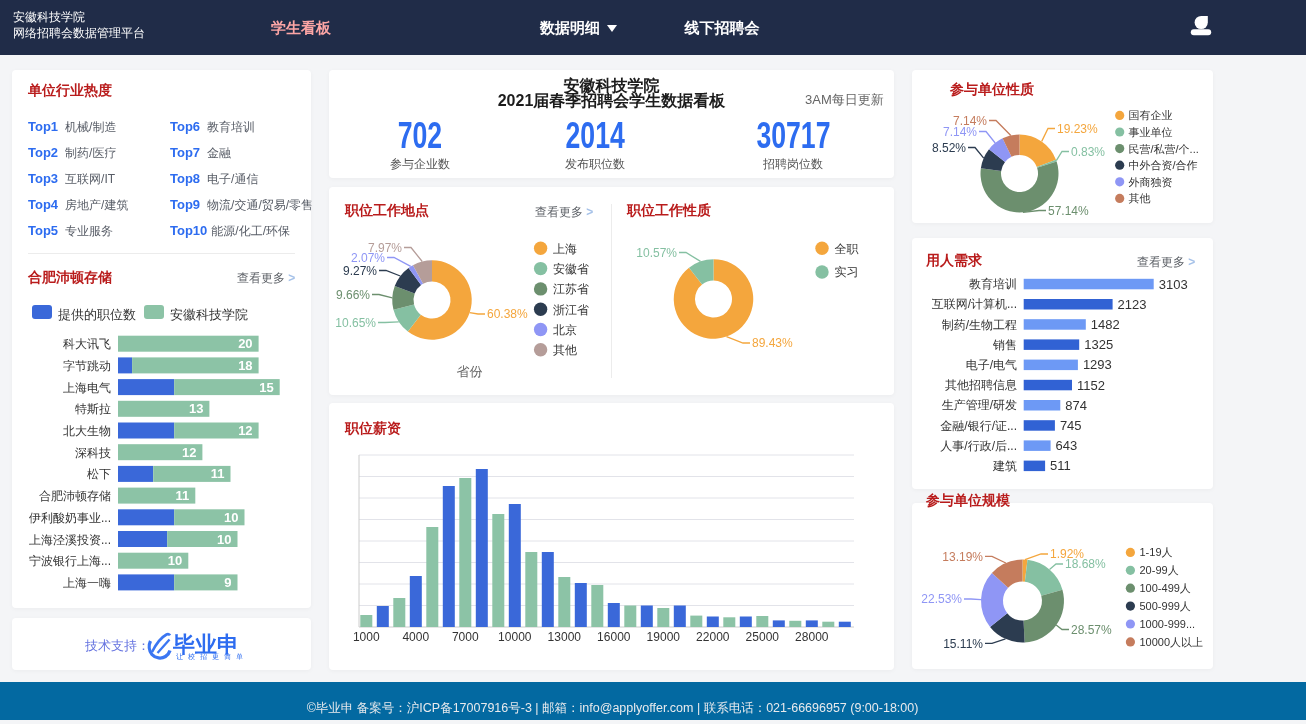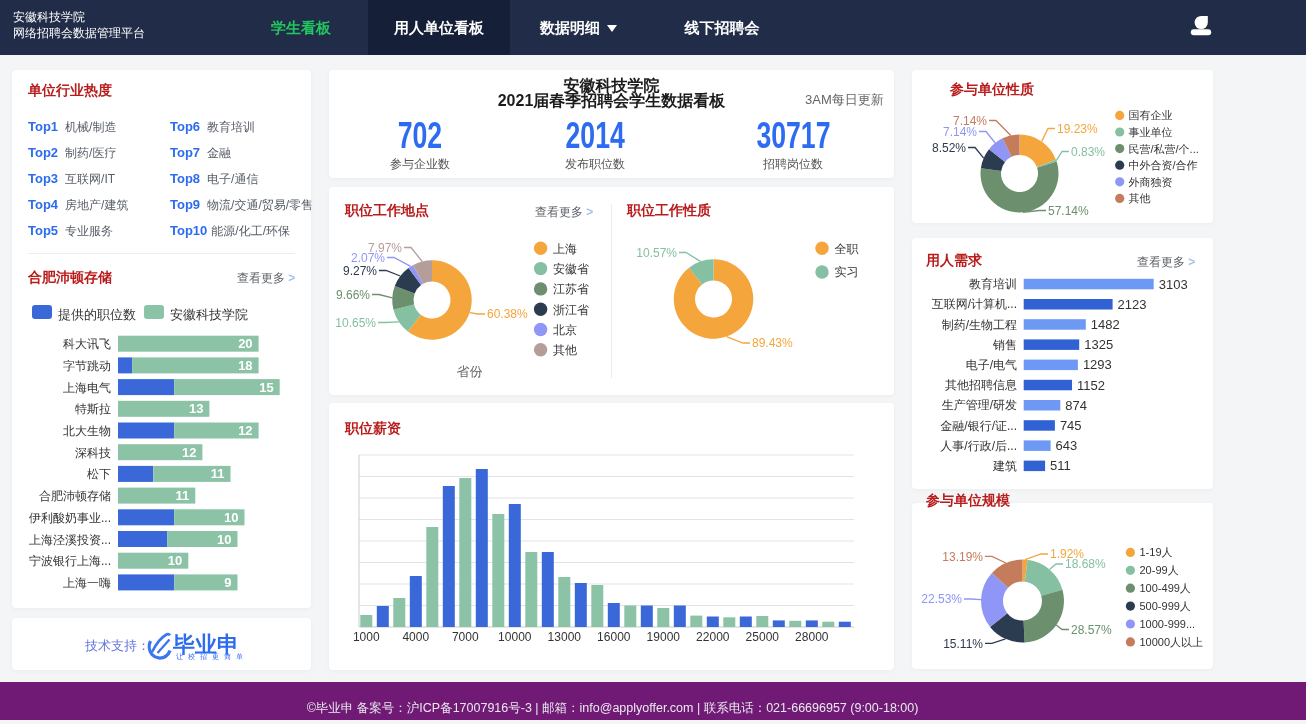--- a/index.html
+++ b/index.html
@@ -6,22 +6,21 @@
 .abs{position:absolute;}
 .card{position:absolute;background:#fff;border-radius:4px;box-shadow:0 1px 4px rgba(0,0,0,.04);}
 .ct{position:absolute;font-size:14px;font-weight:bold;color:#b91c1c;}
 .more{position:absolute;font-size:12px;color:#5c6066;}
 svg{position:absolute;left:0;top:0;}
 </style></head>
 <body style="position:relative">
 
 <div class="abs" style="left:0;top:0;width:1306px;height:55px;background:#202C48;">
   <div class="abs" style="left:13px;top:10px;color:#fff;font-size:12px;line-height:15.5px;">安徽科技学院<br>网络招聘会数据管理平台</div>
-  <div class="abs" style="left:270px;top:0;width:62px;height:55px;line-height:55px;text-align:center;color:#22c55e;font-size:15px;font-weight:bold;">学生看板</div>
-  <div class="abs" style="left:368px;top:0;width:142px;height:55px;line-height:55px;text-align:center;color:#fff;font-size:15px;font-weight:bold;background:#161F38;">用人单位看板</div>
+  <div class="abs" style="left:270px;top:0;width:62px;height:55px;line-height:55px;text-align:center;color:#fca5a5;font-size:15px;font-weight:bold;">学生看板</div>
   <div class="abs" style="left:540px;top:0;width:80px;height:53px;line-height:55px;color:#fff;font-size:15px;font-weight:bold;">数据明细<span style="display:inline-block;width:0;height:0;border-left:5.5px solid transparent;border-right:5.5px solid transparent;border-top:7px solid #fff;margin-left:7px;vertical-align:1px;"></span></div>
   <div class="abs" style="left:684px;top:0;width:76px;height:55px;line-height:55px;text-align:center;color:#fff;font-size:15px;font-weight:bold;">线下招聘会</div>
   <svg width="28" height="28" style="left:1188px;top:12px;" viewBox="0 0 28 28">
     <path d="M13.2 3.9 L19.8 3.9 L19.8 10.5 A6.6 6.6 0 1 1 13.2 3.9 Z" fill="#fff"></path>
     <rect x="2.8" y="17.3" width="20.4" height="5.9" rx="2.95" fill="#fff"></rect>
   </svg>
 </div>
 
 <div class="card" style="left:12px;top:70px;width:299px;height:538px;"></div>
 <div class="ct" style="left:28px;top:82px;">单位行业热度</div>
@@ -306,14 +305,14 @@
     <text x="1139.5" y="574.2" font-size="11" fill="#333">20-99人</text>
     <circle cx="1130.4" cy="588.2" r="4.6" fill="#6C8F6E"></circle>
     <text x="1139.5" y="592.1" font-size="11" fill="#333">100-499人</text>
     <circle cx="1130.4" cy="606.1" r="4.6" fill="#2C3C50"></circle>
     <text x="1139.5" y="610.0" font-size="11" fill="#333">500-999人</text>
     <circle cx="1130.4" cy="624.0" r="4.6" fill="#8F96F5"></circle>
     <text x="1139.5" y="627.9" font-size="11" fill="#333">1000-999...</text>
     <circle cx="1130.4" cy="641.9" r="4.6" fill="#C57C5D"></circle>
     <text x="1139.5" y="645.8" font-size="11" fill="#333">10000人以上</text>
   </svg>
-<div class="abs" style="left:0;top:682px;width:1306px;height:38px;background:#701a75;">
+<div class="abs" style="left:0;top:682px;width:1306px;height:38px;background:#0369a1;">
 <div class="abs" style="left:12px;top:20px;width:1201px;text-align:center;color:#E8EAED;font-size:12.5px;line-height:13px;">©毕业申 备案号：沪ICP备17007916号-3 | 邮箱：info@applyoffer.com | 联系电话：021-66696957 (9:00-18:00)</div>
 </div>
 </body></html>

